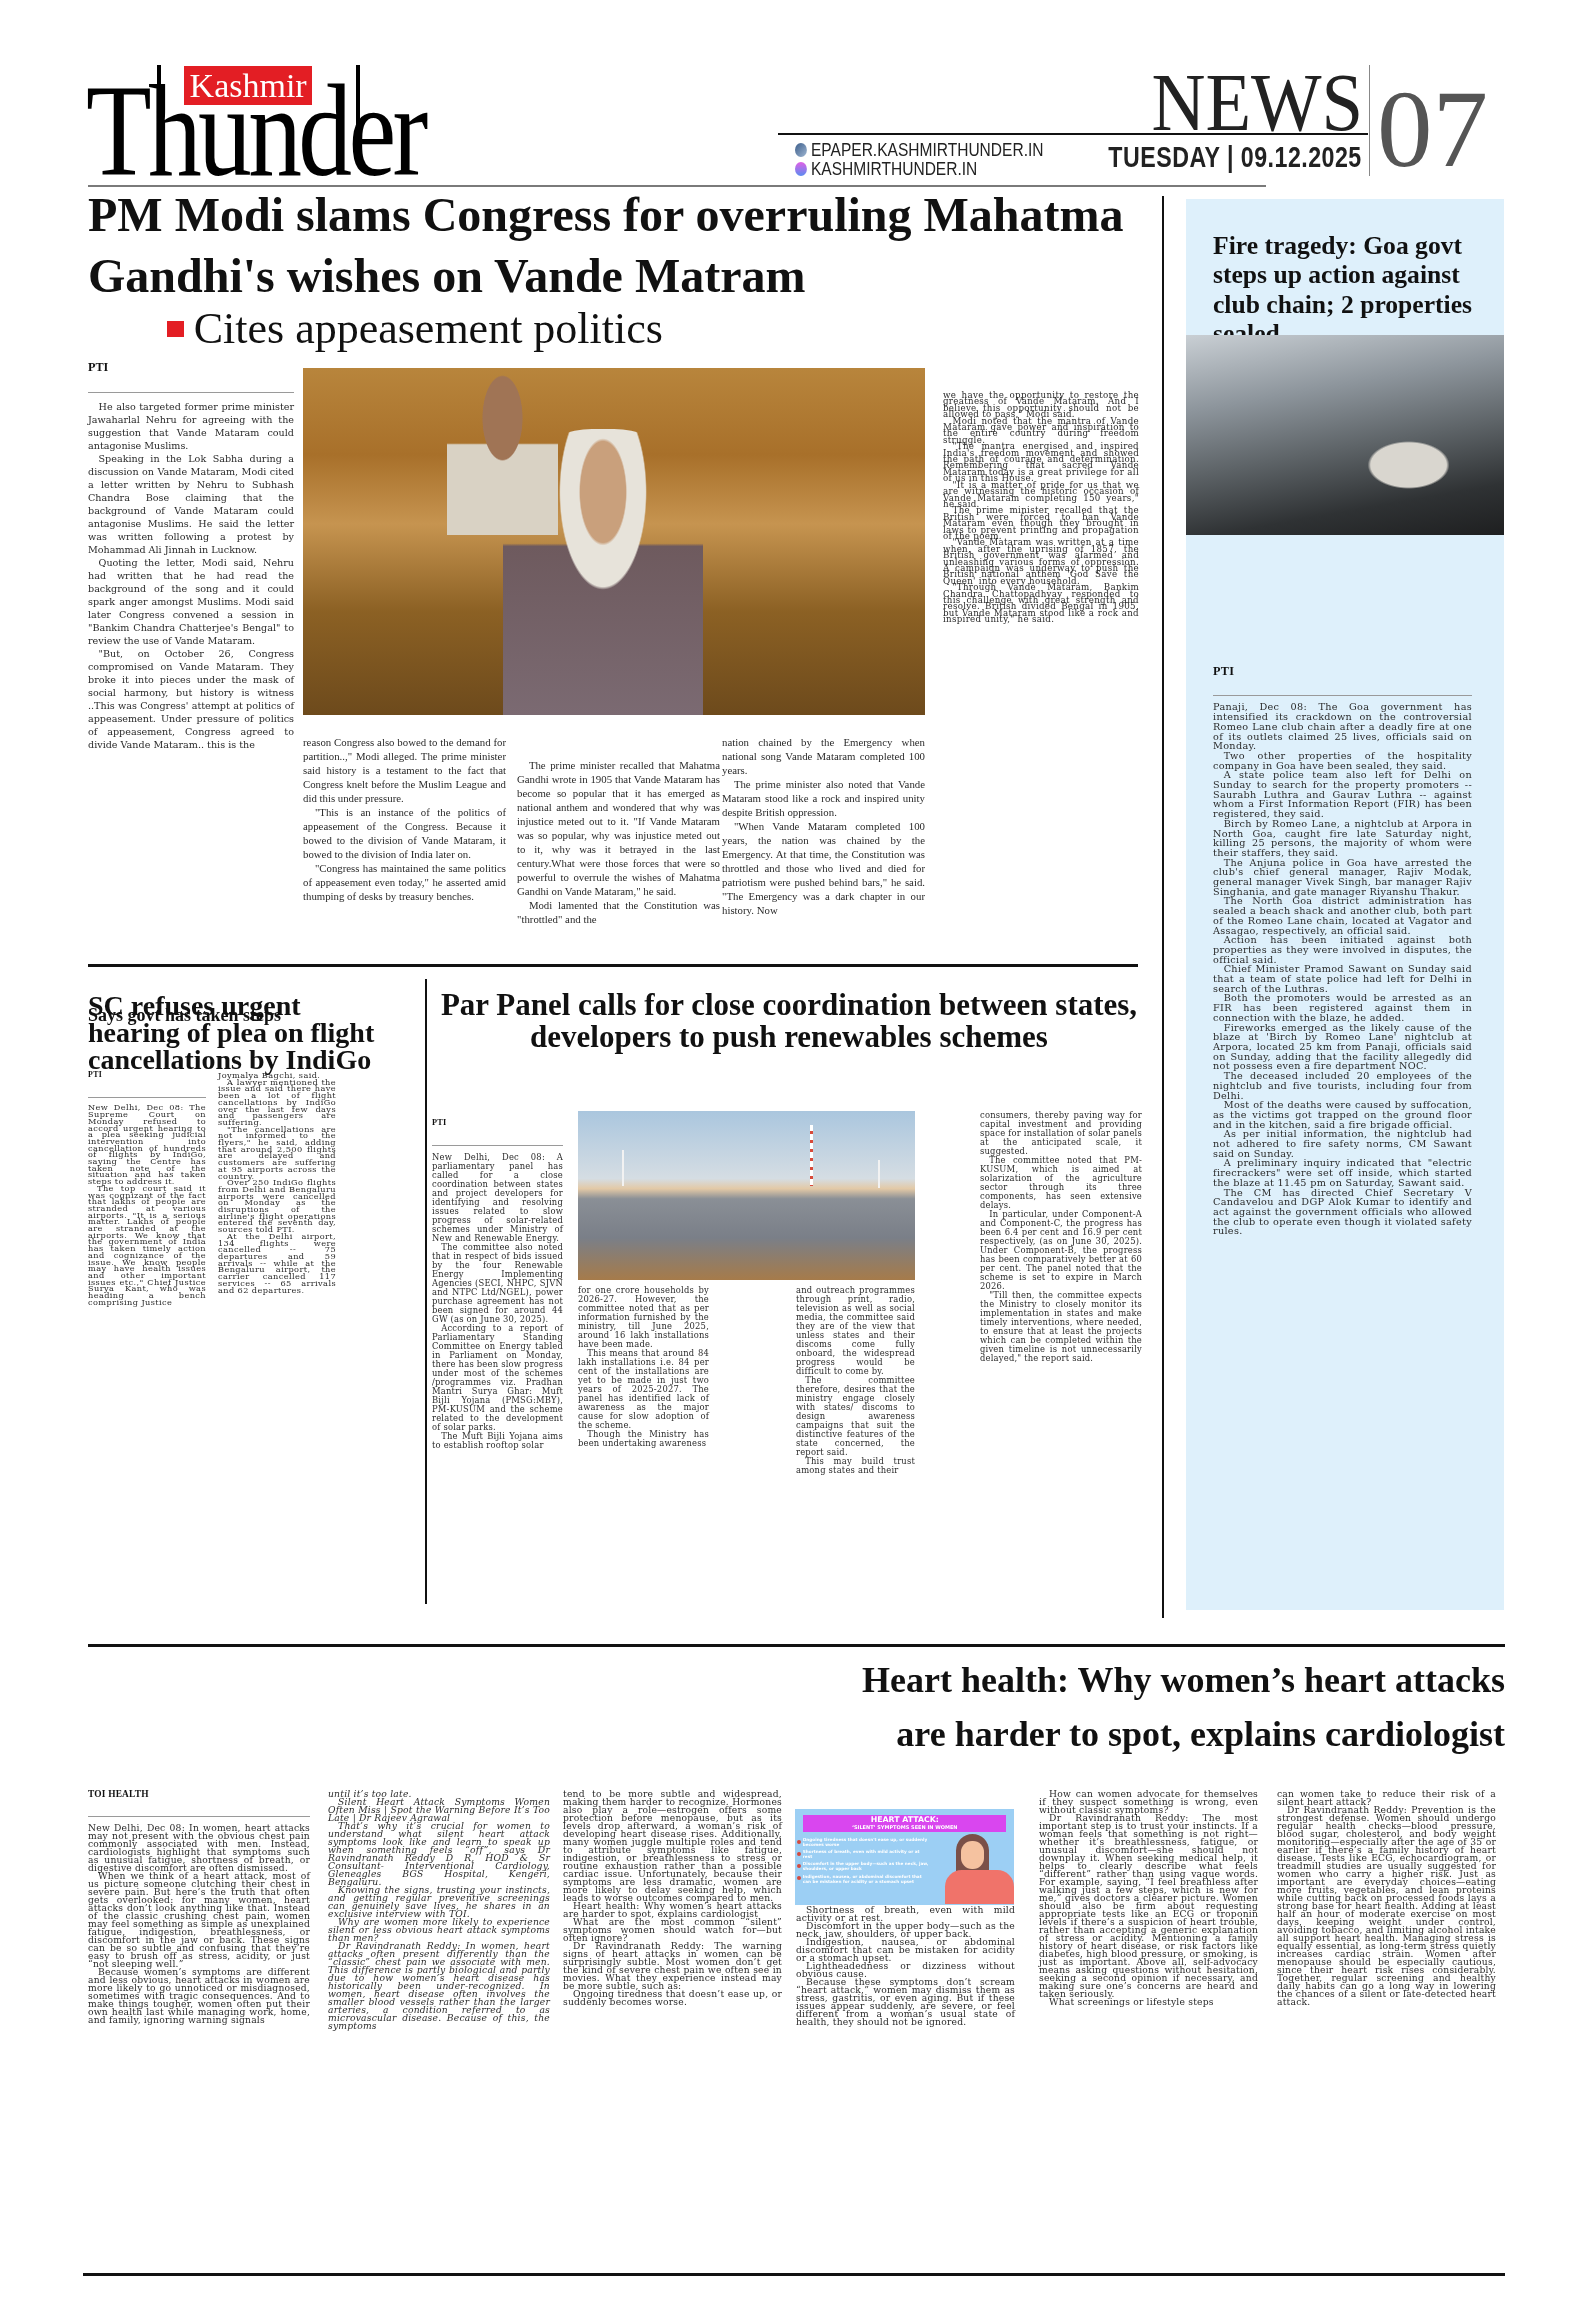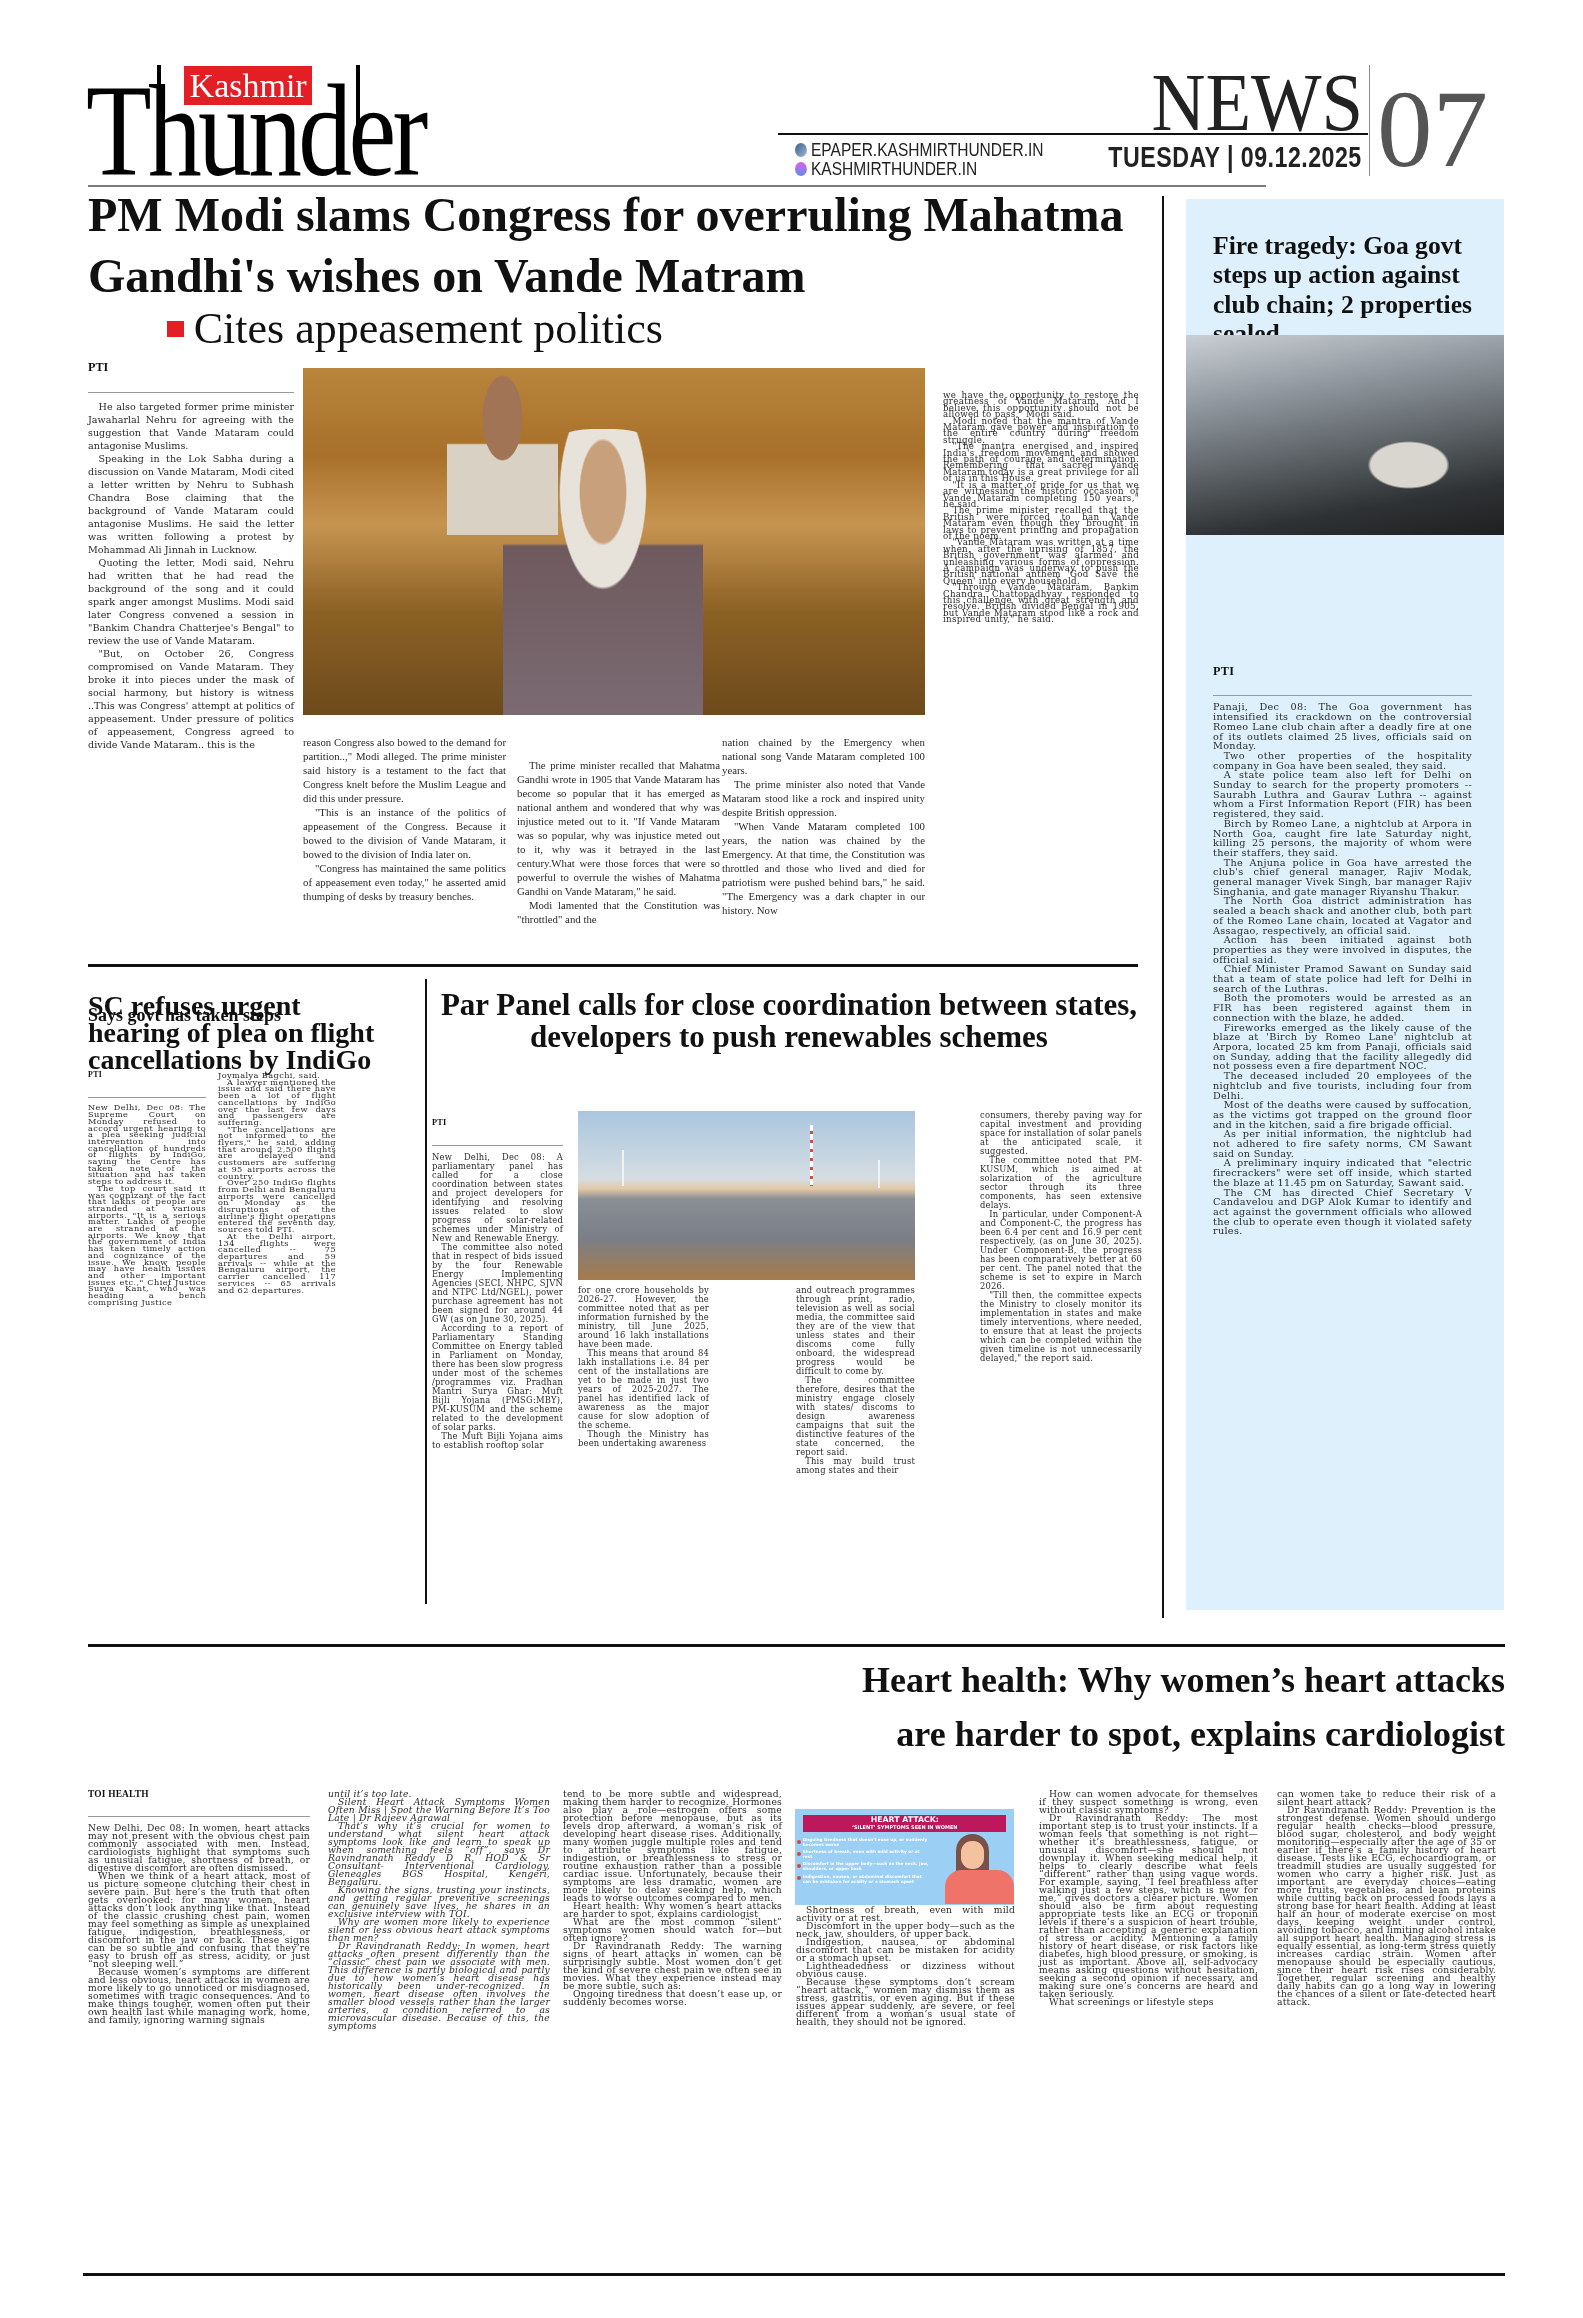--- a/index.html
+++ b/index.html
@@ -22,21 +22,21 @@
   .date-line { font-family: "Liberation Sans", sans-serif; font-weight: bold; font-size: 29px; transform: scaleX(0.8); transform-origin: right top; letter-spacing: 0.6px; }
   .url-line { font-family: "Liberation Sans", sans-serif; font-size: 18.3px; transform: scaleX(0.85); transform-origin: left top; display: flex; align-items: center; gap: 4.4px; }
   .url-icon { display: inline-block; width: 14.4px; height: 14.4px; border-radius: 50%; }
 
   
   .photo { position: absolute; overflow: hidden; }
   .photo-modi { background: linear-gradient(180deg, #b8853c 0%, #a8702a 25%, #c69450 45%, #8c6124 70%, #6d4a1c 100%); }
   .photo-fire { background: radial-gradient(ellipse at 70% 65%, #d9d6cf 0 12%, transparent 13%), linear-gradient(170deg, #c9cfd4 0%, #8d959c 30%, #5e6468 55%, #2f3234 80%, #1e1f20 100%); }
   .photo-solar { background: linear-gradient(180deg, #aac6de 0%, #d5dde3 40%, #e3c9a6 46%, #8a8f96 52%, #7a7f88 75%, #a67b4a 100%); }
   .infographic { background: #9ccff4; }
-  .info-title { background: #be185d; color: #fff; font-family: "DejaVu Sans", sans-serif; font-weight: bold; text-align: center; }
+  .info-title { background: #d946ef; color: #fff; font-family: "DejaVu Sans", sans-serif; font-weight: bold; text-align: center; }
   .info-item { color: #fff; font-family: "DejaVu Sans", sans-serif; font-weight: bold; font-size: 8.3px; line-height: 10px; position: relative; padding-left: 11px; margin-bottom: 5.6px; }
   .info-item::before { content: ""; position: absolute; left: 1.1px; top: 2.8px; width: 3.9px; height: 3.9px; border-radius: 50%; background: #d34a3f; }
 
   .blue-box { background: #def0fb; }
 </style>
 </head>
 <body>
 
 <div class="abs" style="left:0;top:0;width:1584px;height:178px;margin-top:12px;">
   <div class="abs logo-kashmir" style="left:184px;top:54px;">Kashmir</div>

